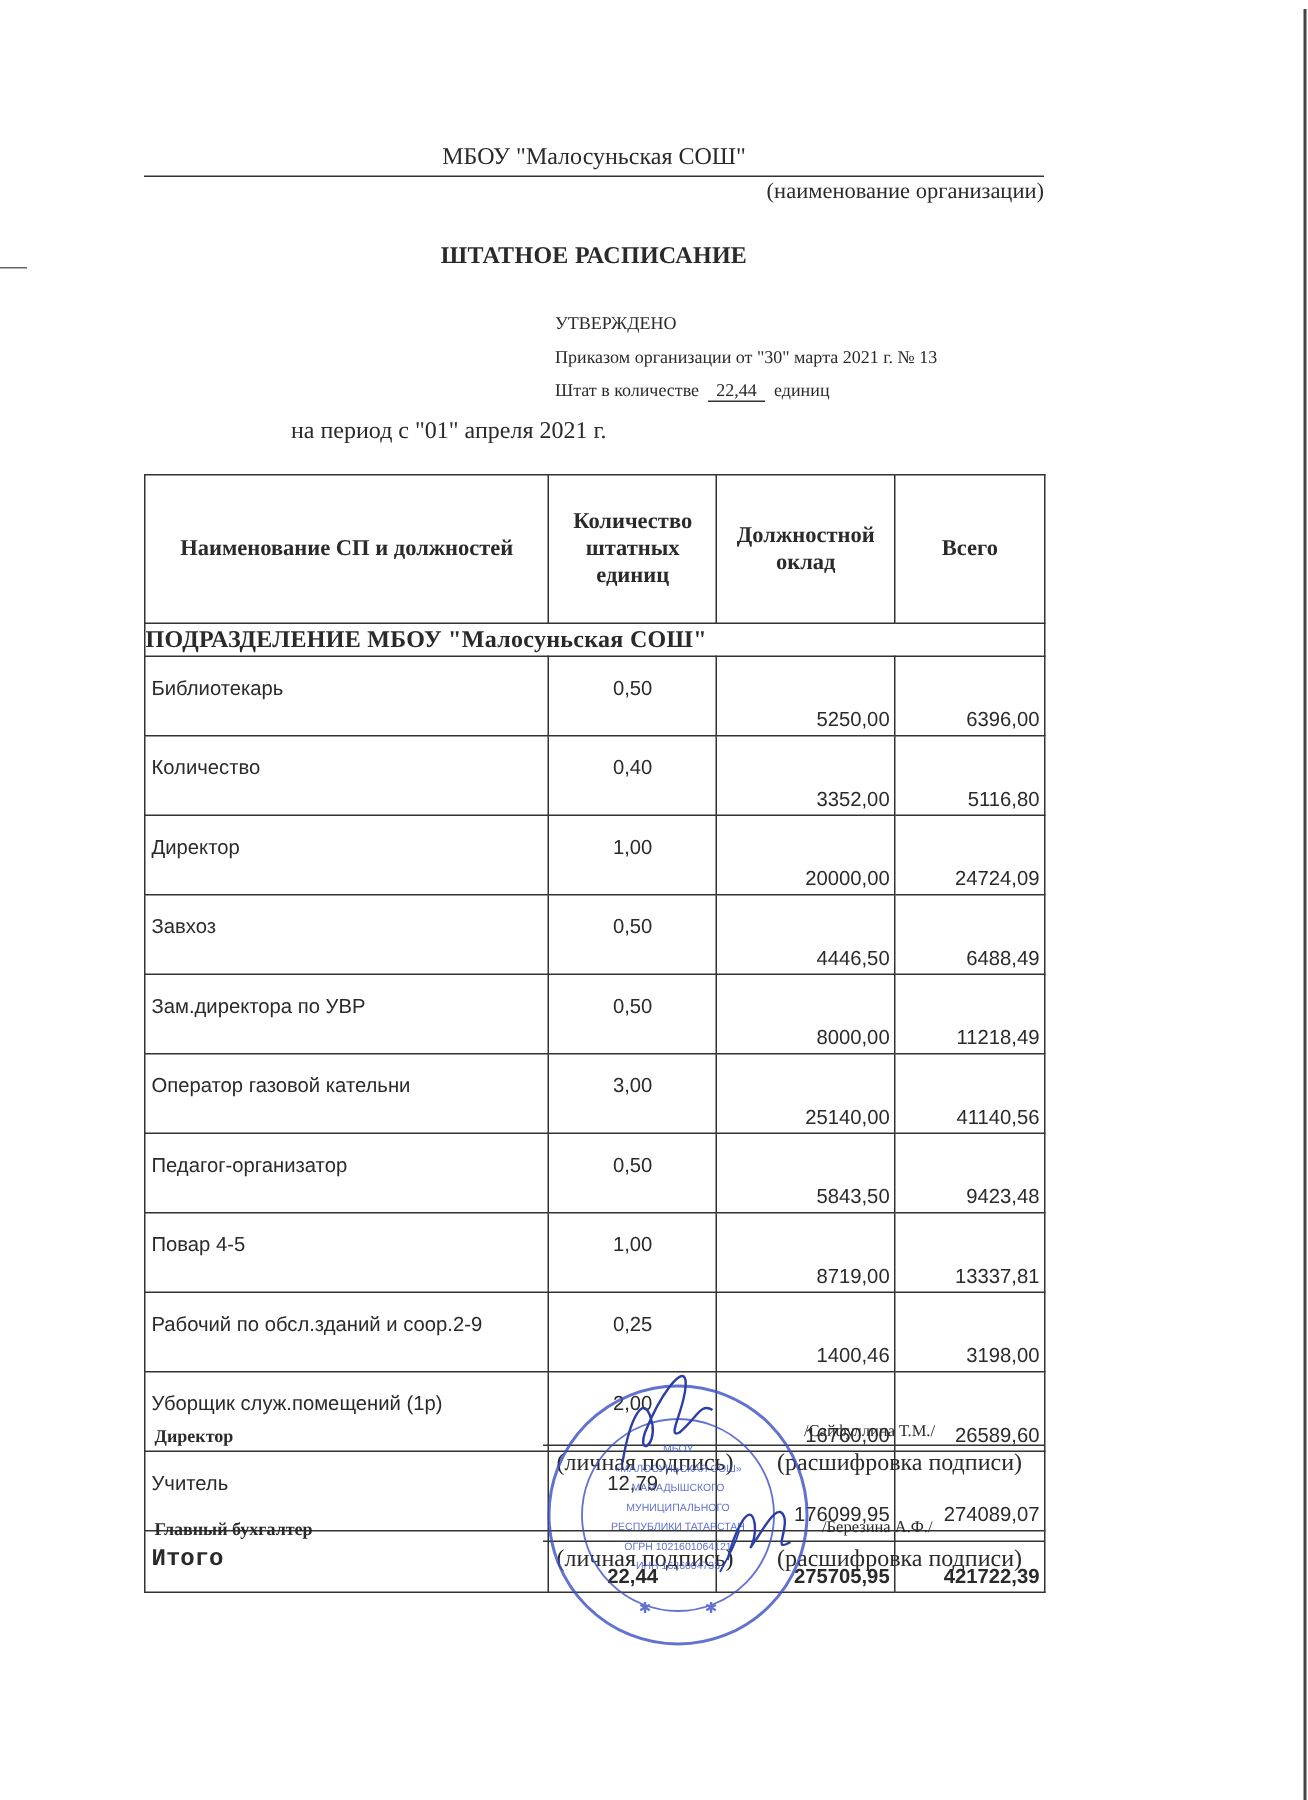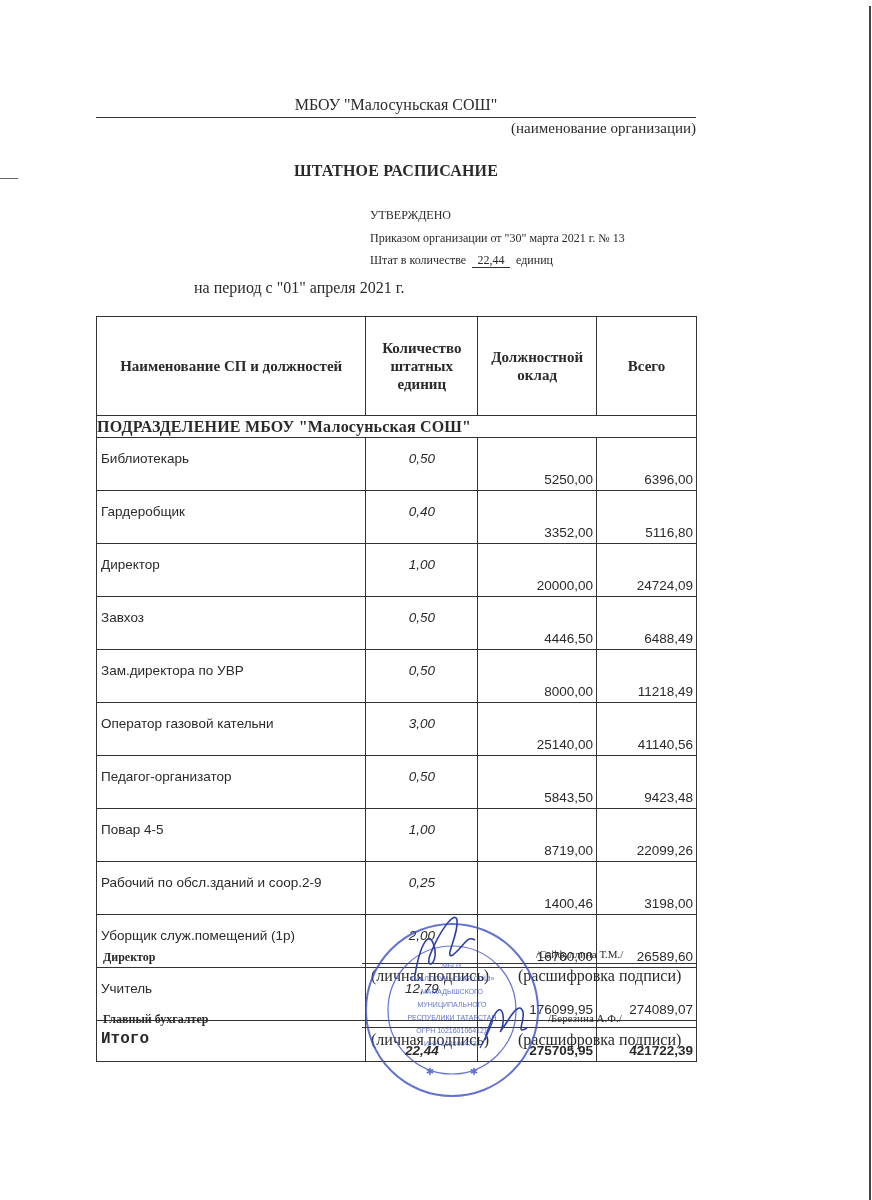--- a/index.html
+++ b/index.html
@@ -26,21 +26,21 @@
   }
   table.schedule td, table.schedule th { border: 1.2px solid #333; padding: 0; }
   th { font-family: "Liberation Serif", serif; font-weight: bold; font-size: 15px; text-align: center; vertical-align: middle; height: 98px; line-height: 18px; }
   th.c0 { width: 269px; }
   th.c1 { width: 111px; }
   th.c2 { width: 118px; }
   th.c3 { width: 99px; }
   .section td { font-family: "Liberation Serif", serif; font-weight: bold; font-size: 16px; height: 21px; padding-left: 3px; letter-spacing: 0.2px; }
   tr.row td { height: 39px; position: relative; }
   .name { padding-left: 4px !important; vertical-align: top; padding-top: 13px !important; height: 26px !important; }
-  .qty { text-align: center; vertical-align: top; padding-top: 13px !important; font-style: italic; }
+  .qty { text-align: center; vertical-align: top; padding-top: 13px !important; }
   .sal, .tot { text-align: right; vertical-align: bottom; padding-right: 3px !important; padding-bottom: 3px !important; }
   tr.total td { height: 37px; font-weight: bold; }
   tr.total .name { font-family: Liberation Mono, monospace; font-size: 16px; padding-top: 9px !important; }
   tr.total .qty { vertical-align: bottom; padding-top: 0 !important; padding-bottom: 3px; }
 
   .sig-role { position: absolute; left: 103px; font-size: 12px; font-weight: bold; }
   .sig-role.r1 { top: 950px; }
   .sig-role.r2 { top: 1012px; }
   .sig-line { position: absolute; left: 362px; width: 334px; height: 1px; background: #333; }
   .sig-line.l1 { top: 963px; }
@@ -90,21 +90,21 @@
     <tr class="section">
       <td colspan="4">ПОДРАЗДЕЛЕНИЕ МБОУ "Малосуньская СОШ"</td>
     </tr>
   <tr class="row">
         <td class="name">Библиотекарь</td>
         <td class="qty">0,50</td>
         <td class="sal">5250,00</td>
         <td class="tot">6396,00</td>
       </tr>
       <tr class="row">
-        <td class="name">Гардеробщик</td>
+        <td class="name">Количество</td>
         <td class="qty">0,40</td>
         <td class="sal">3352,00</td>
         <td class="tot">5116,80</td>
       </tr>
       <tr class="row">
         <td class="name">Директор</td>
         <td class="qty">1,00</td>
         <td class="sal">20000,00</td>
         <td class="tot">24724,09</td>
       </tr>
@@ -129,21 +129,21 @@
       <tr class="row">
         <td class="name">Педагог-организатор</td>
         <td class="qty">0,50</td>
         <td class="sal">5843,50</td>
         <td class="tot">9423,48</td>
       </tr>
       <tr class="row">
         <td class="name">Повар 4-5</td>
         <td class="qty">1,00</td>
         <td class="sal">8719,00</td>
-        <td class="tot">22099,26</td>
+        <td class="tot">13337,81</td>
       </tr>
       <tr class="row">
         <td class="name">Рабочий по обсл.зданий и соор.2-9</td>
         <td class="qty">0,25</td>
         <td class="sal">1400,46</td>
         <td class="tot">3198,00</td>
       </tr>
       <tr class="row">
         <td class="name">Уборщик служ.помещений (1р)</td>
         <td class="qty">2,00</td>

